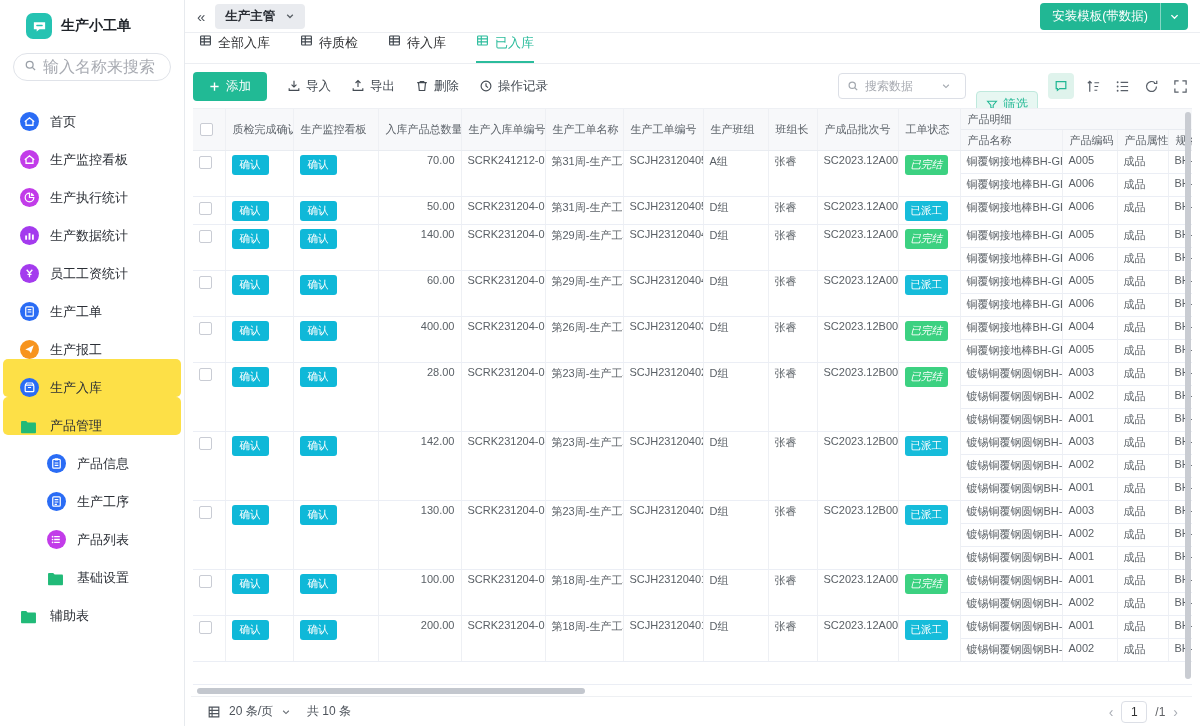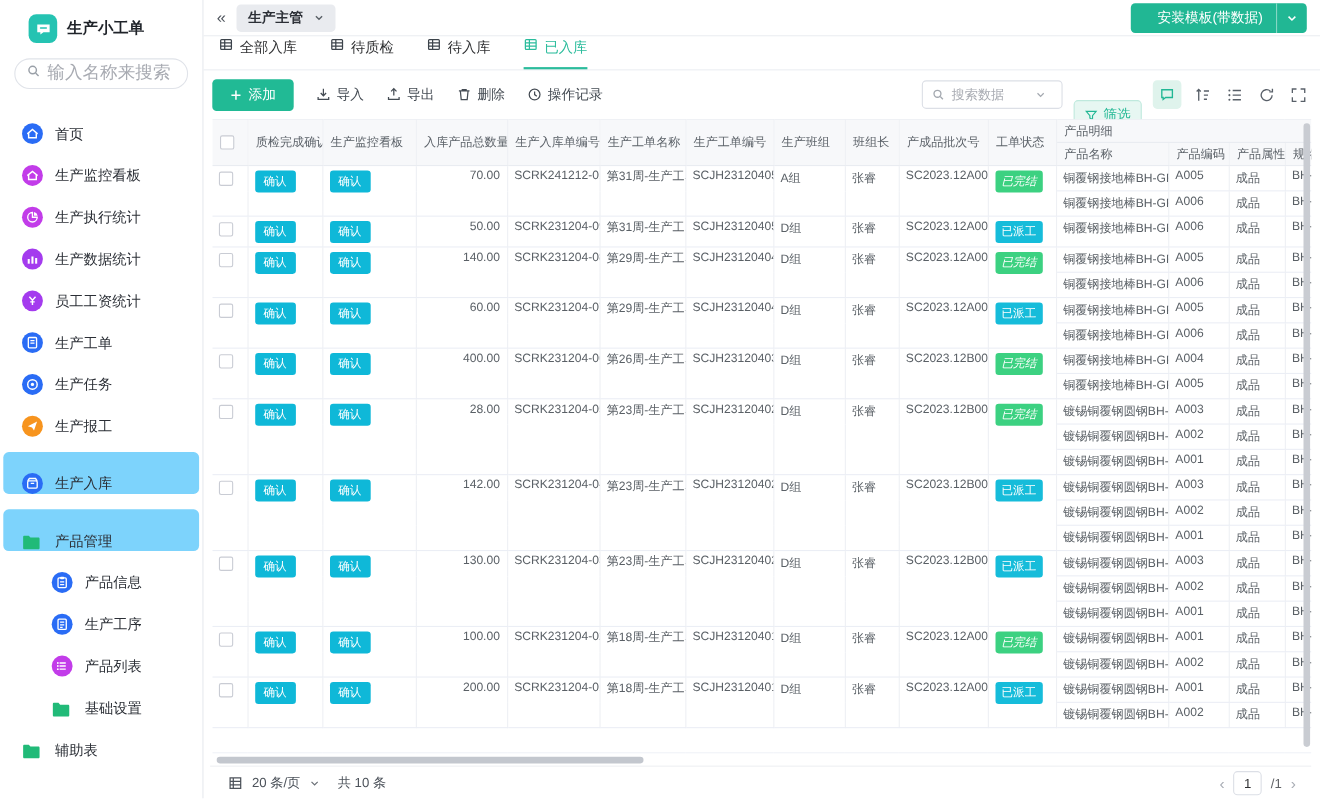--- a/index.html
+++ b/index.html
@@ -11,32 +11,32 @@
   .sidebar { width:185px; flex:0 0 185px; border-right:1px solid #e7eaee; background:#fff; height:100%; overflow:hidden; }
   .logo-row { display:flex; align-items:center; gap:9px; padding:13px 16px 12px 26px; }
   .logo-badge { width:26px; height:26px; border-radius:7px; background:#25c3b2; display:flex; align-items:center; justify-content:center; }
   .app-title { font-size:14px; font-weight:bold; color:#1f2329; }
   .side-search { display:flex; align-items:center; gap:6px; margin:2px 13px 12px 13px; height:28px; border:1px solid #e0e3e9; border-radius:15px; padding:0 10px; color:#9aa0a8; }
   .side-search input { border:none; outline:none; flex:1; font-size:16px; color:#606266; background:transparent; }
   .side-search input::placeholder { color:#a8abb2; }
   .menu { padding:0 0 10px 0; }
   .menu-item { display:flex; align-items:flex-end; gap:11px; height:38px; padding-left:17px; font-size:13px; color:#2b2f36; cursor:pointer; margin:0 3px; border-radius:5px; }
   .menu-item.indent { padding-left:44px; }
-  .menu-item.active { background:#7dd3fc;margin-top:14px; }
+  .menu-item.active { background:#fde047; }
   .mi-circle { width:19px; height:19px; border-radius:50%; display:flex; align-items:center; justify-content:center; flex:0 0 19px; }
   .mi-circle svg { display:block; }
   .mi-folder { width:19px; height:16px; flex:0 0 19px; display:flex; align-items:center; }
 
   
   .main { flex:1; display:flex; flex-direction:column; min-width:0; position:relative; }
   .topbar { height:33px; display:flex; align-items:center; padding:0 12px; border-bottom:1px solid #eceef2; }
   .collapse-btn { font-size:15px; color:#4e545c; cursor:pointer; margin-right:10px; line-height:1; }
   .ws-pill { display:flex; align-items:center; gap:10px; background:#e9ebef; border-radius:4px; padding:4px 10px; font-size:12.5px; font-weight:bold; color:#2b2f36; cursor:pointer; }
   .tb-spacer { flex:1; }
-  .install-btn { display:flex; align-items:stretch; background:#21b794; border-radius:4px; color:#fff; overflow:hidden; cursor:pointer;padding-left:12px; }
+  .install-btn { display:flex; align-items:stretch; background:#21b794; border-radius:4px; color:#fff; overflow:hidden; cursor:pointer; }
   .install-main { padding:5px 12px; font-size:12.5px; }
   .install-divider { width:1px; background:rgba(255,255,255,.45); }
   .install-caret { display:flex; align-items:center; padding:0 8px; }
 
   .tabbar { height:31px; display:flex; align-items:stretch; gap:30px; padding:0 14px; border-bottom:1px solid #eceef2; }
   .tab { display:flex; align-items:flex-start; gap:6px; font-size:13px; color:#303133; cursor:pointer; border-bottom:2px solid transparent; padding-top:1px; }
   .tab .tab-ic { color:#3c434b; }
   .tab.active { color:#2bbc9c; border-bottom-color:#2bbc9c; }
   .tab.active .tab-ic { color:#2bbc9c; }
 
@@ -152,29 +152,20 @@
         <div class="menu-item">
           <span class="mi-circle" style="background: rgb(42, 108, 245);">
             <svg width="15" height="15" viewBox="0 0 16 16">
               <rect x="4" y="3" width="8" height="10" rx="1" fill="none" stroke="#fff" stroke-width="1.3"></rect>
               <path d="M6 6h4M6 8.5h4" stroke="#fff" stroke-width="1.2"></path>
             </svg>
           </span>
           <span>生产工单</span>
         </div>
         <div class="menu-item">
-          <span class="mi-circle" style="background: rgb(42, 108, 245);">
-            <svg width="15" height="15" viewBox="0 0 16 16">
-              <circle cx="8" cy="8" r="4.6" fill="none" stroke="#fff" stroke-width="1.4"></circle>
-              <circle cx="8" cy="8" r="1.6" fill="#fff"></circle>
-            </svg>
-          </span>
-          <span>生产任务</span>
-        </div>
-        <div class="menu-item">
           <span class="mi-circle" style="background: rgb(247, 148, 30);">
             <svg width="15" height="15" viewBox="0 0 16 16">
               <path d="M3.5 8l9-4.5L9.5 12 7.6 9.2 3.5 8z" fill="#fff"></path>
             </svg>
           </span>
           <span>生产报工</span>
         </div>
         <div class="menu-item active">
           <span class="mi-circle" style="background: rgb(42, 108, 245);">
             <svg width="15" height="15" viewBox="0 0 16 16">

